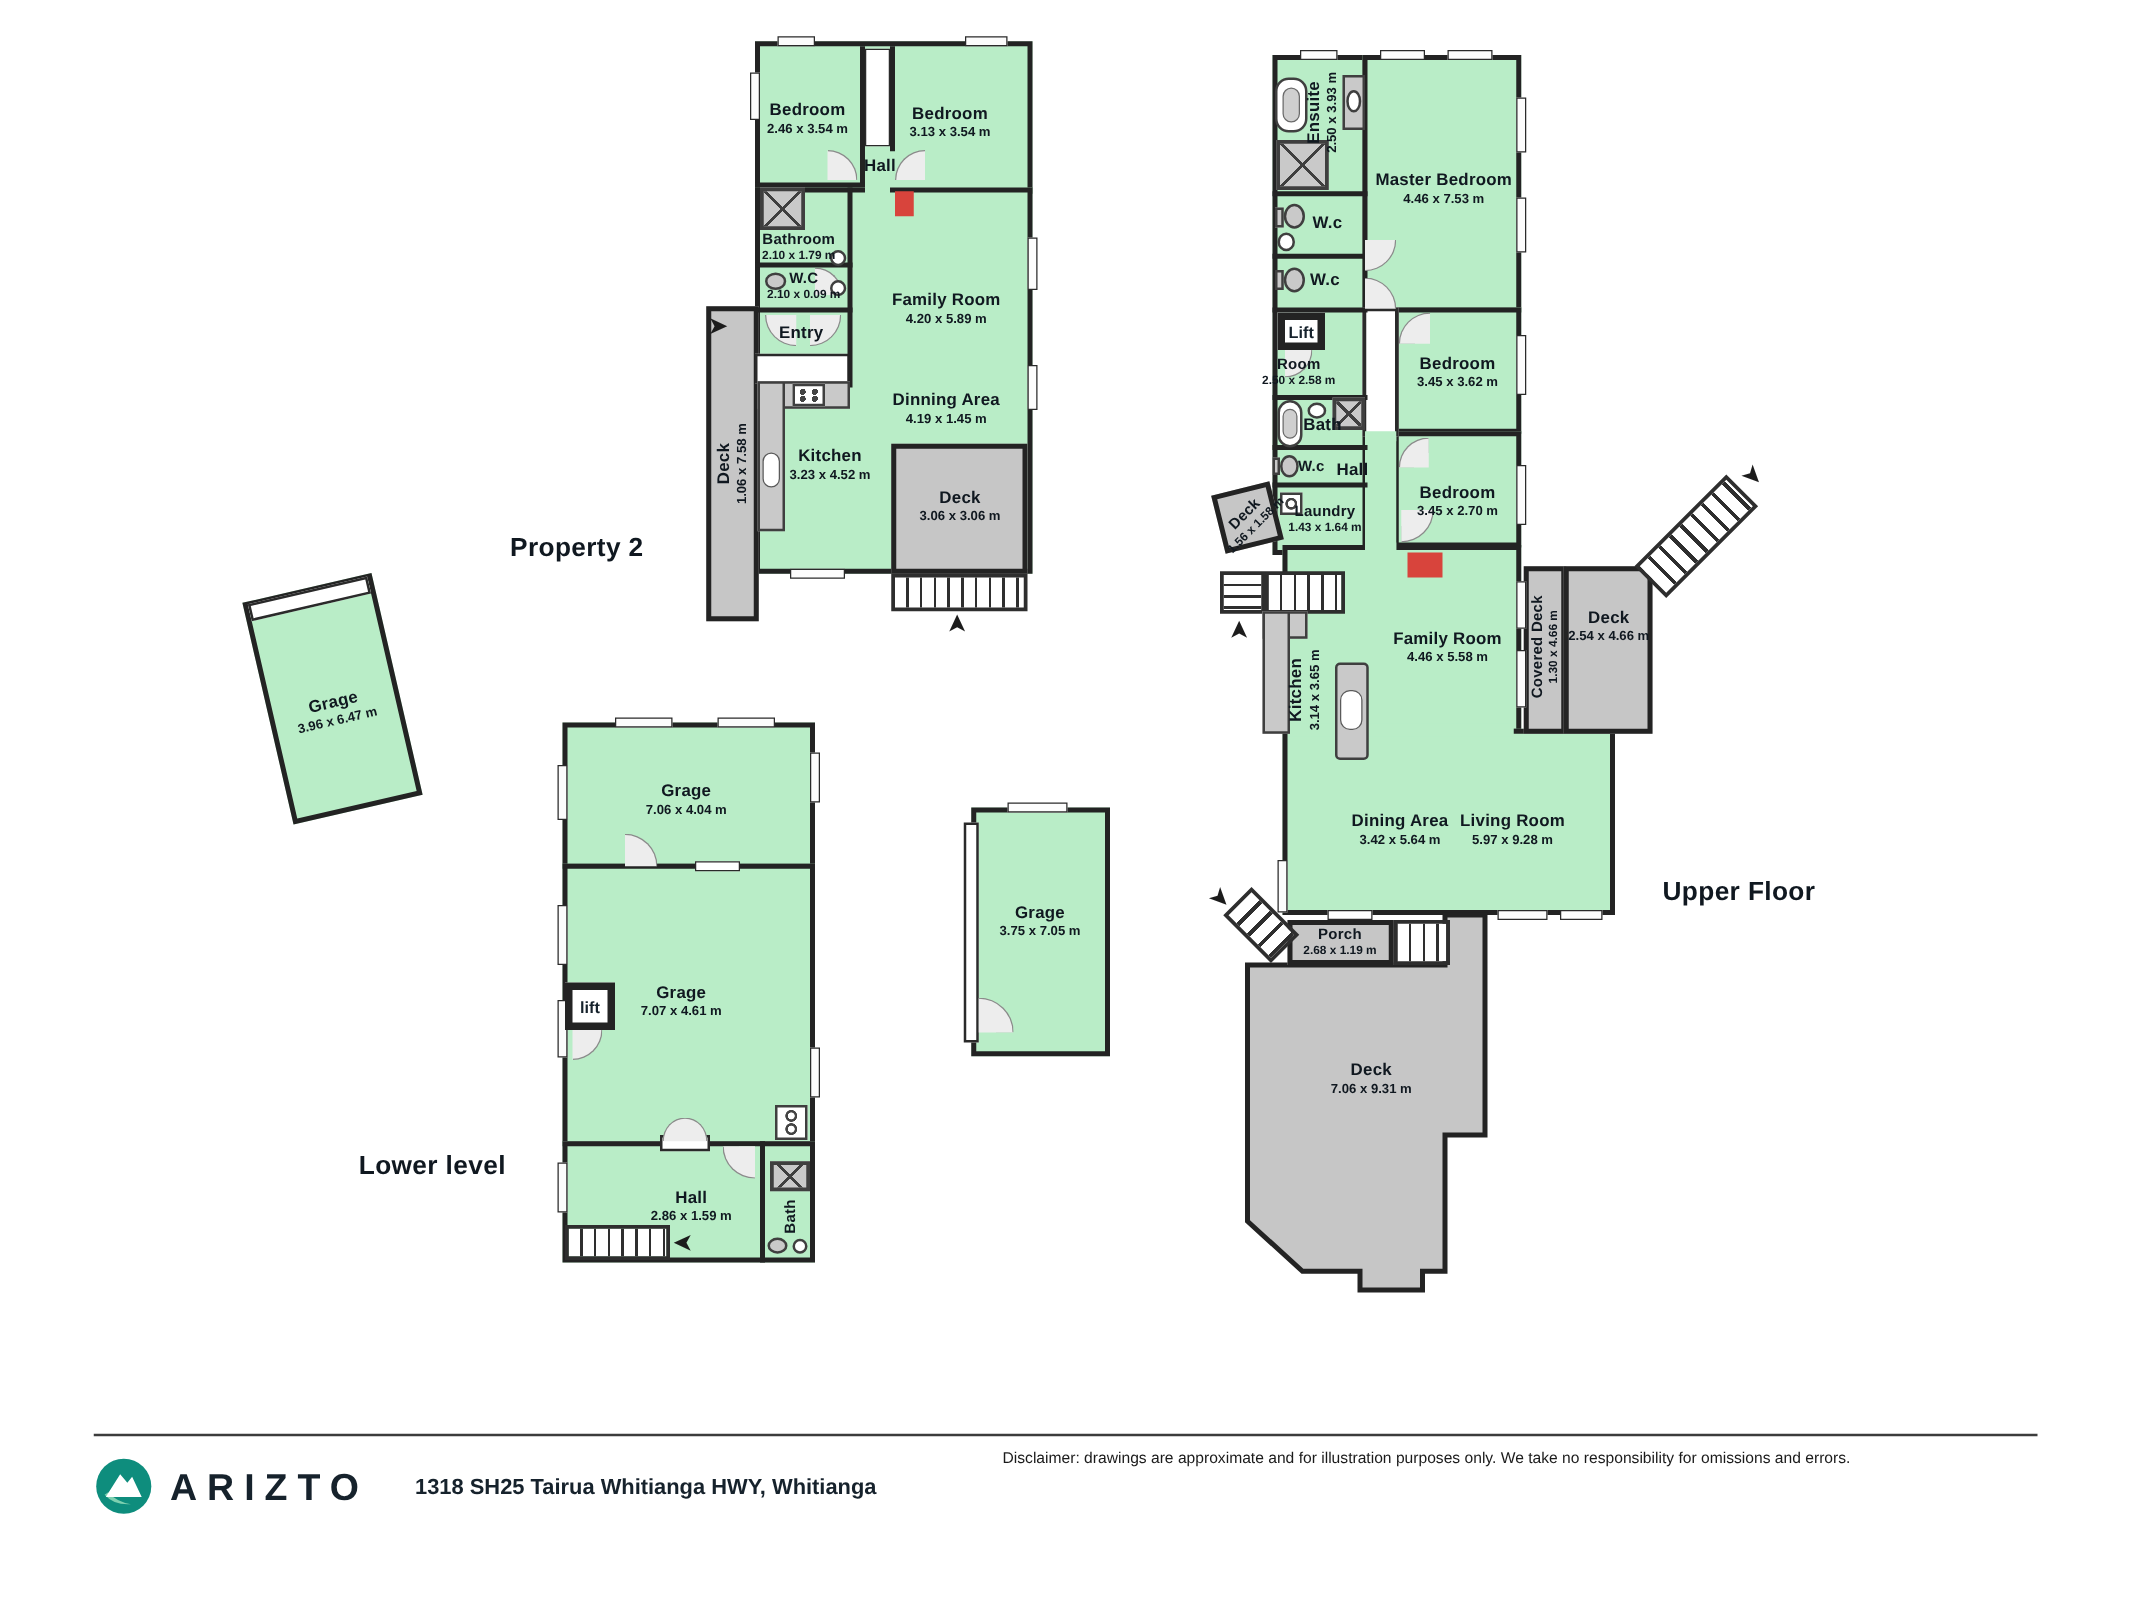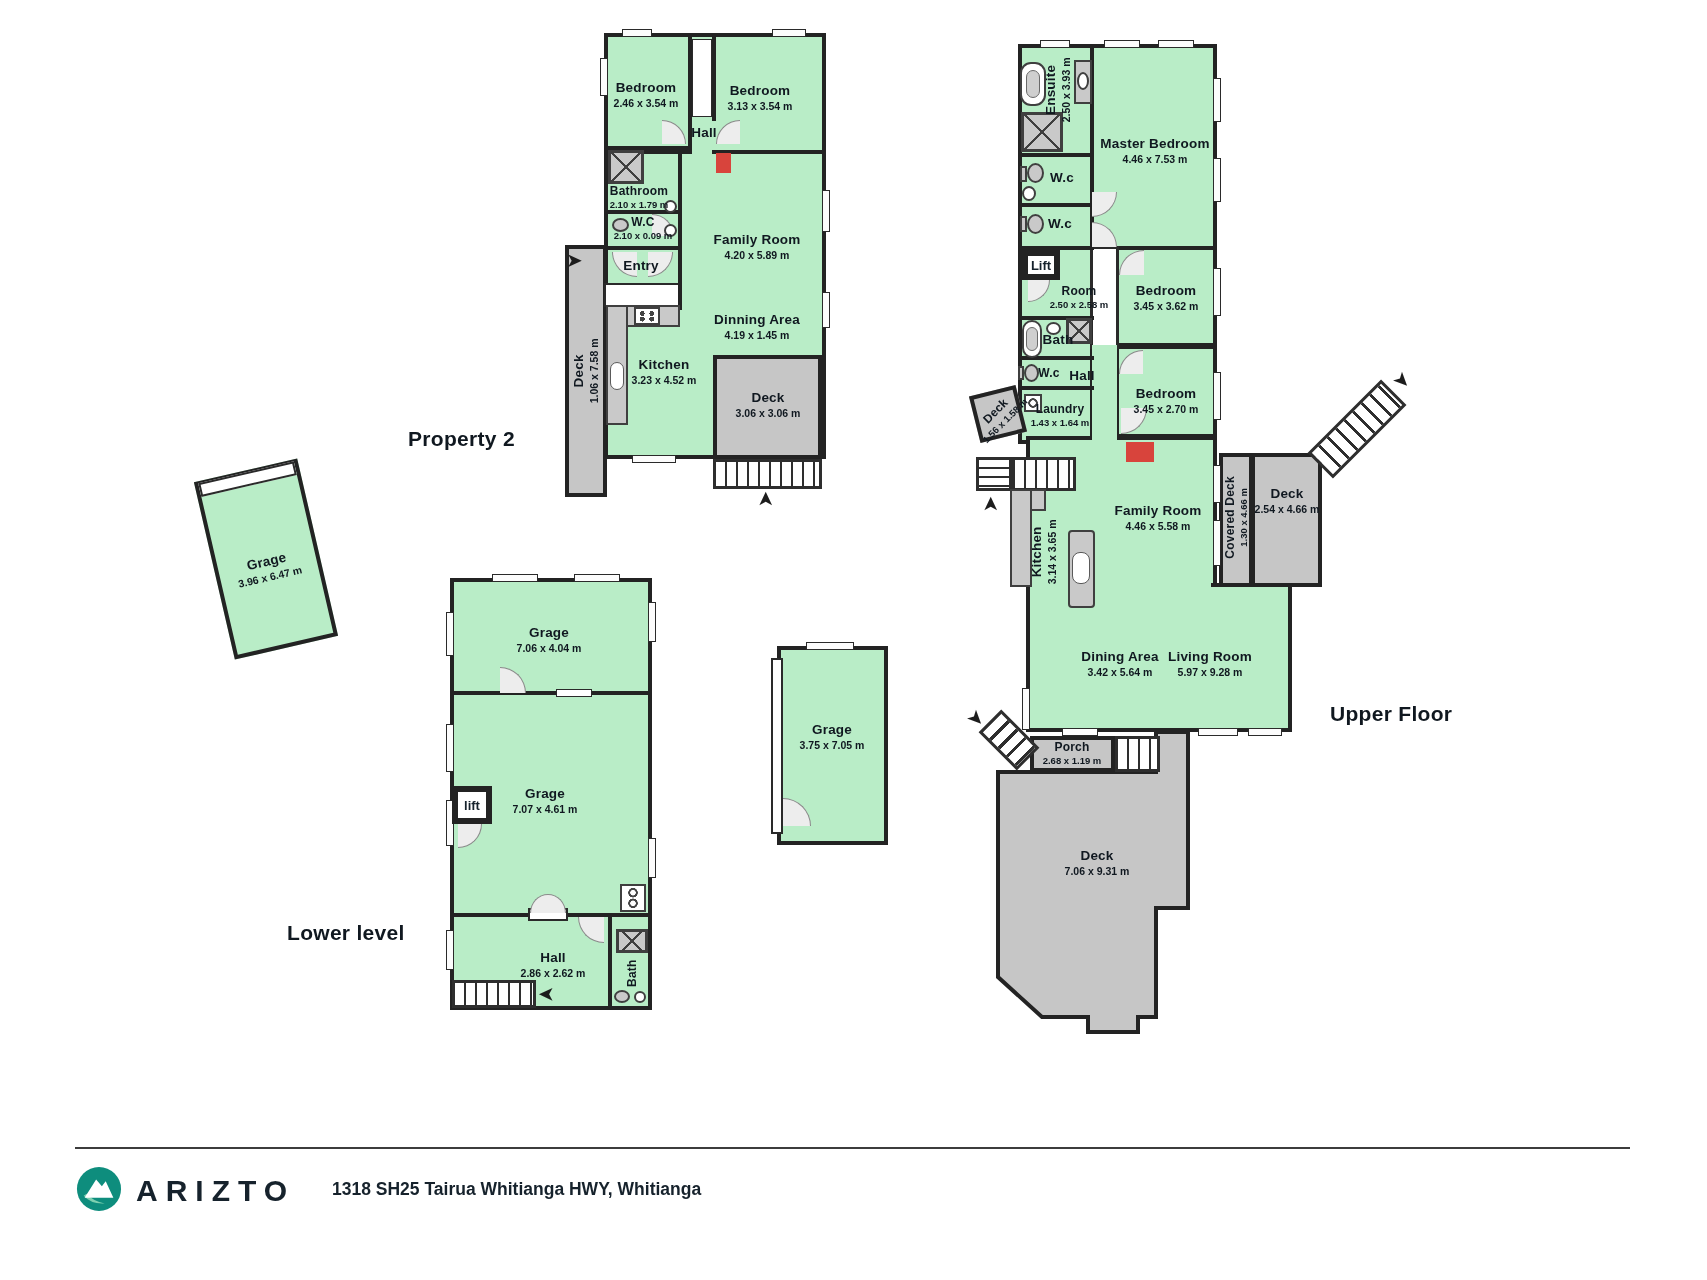--- a/index.html
+++ b/index.html
@@ -214,21 +214,21 @@
   <div class="lbl" style="left:507px;top:625px;width:84px;">
     <span class="rn">Grage</span>
     <span class="rd">7.06 x 4.04 m</span>
   </div>
   <div class="lbl" style="left:503px;top:786px;width:84px;">
     <span class="rn">Grage</span>
     <span class="rd">7.07 x 4.61 m</span>
   </div>
   <div class="lbl" style="left:514px;top:950px;width:78px;">
     <span class="rn">Hall</span>
-    <span class="rd">2.86 x 2.62 m</span>
+    <span class="rd">2.86 x 1.59 m</span>
   </div>
   <div class="lbl v90 sm" style="left:607px;top:966px;width:50px;">
     <span class="rn">Bath</span>
   </div>
 
   <div class="g" style="left:777px;top:646px;width:111px;height:199px;"></div>
   <div class="white" style="left:771px;top:658px;width:12px;height:176px;border-width:2px;"></div>
   <div class="arc tr" style="left:783px;top:798px;width:28px;height:28px;"></div>
   <div class="win" style="left:806px;top:642px;width:48px;height:8px;"></div>
   <div class="lbl" style="left:792px;top:722px;width:80px;">
@@ -336,21 +336,21 @@
   <div class="lbl" style="left:1098px;top:136px;width:114px;">
     <span class="rn">Master Bedroom</span>
     <span class="rd">4.46 x 7.53 m</span>
   </div>
   <div class="lbl" style="left:1040px;top:170px;width:44px;">
     <span class="rn">W.c</span>
   </div>
   <div class="lbl" style="left:1038px;top:216px;width:44px;">
     <span class="rn">W.c</span>
   </div>
-  <div class="lbl sm" style="left:1048px;top:284px;width:62px;text-align:center;">
+  <div class="lbl sm" style="left:1008px;top:284px;width:62px;text-align:center;">
     <span class="rn">Room</span>
     <span class="rd">2.50 x 2.58 m</span>
   </div>
   <div class="lbl" style="left:1118px;top:283px;width:96px;">
     <span class="rn">Bedroom</span>
     <span class="rd">3.45 x 3.62 m</span>
   </div>
   <div class="lbl" style="left:1036px;top:332px;width:44px;">
     <span class="rn">Bath</span>
   </div>
@@ -408,15 +408,16 @@
   <div class="f-line" style="left:75px;top:1147px;width:1555px;height:2px;"></div>
 
   <svg style="position:absolute;left:76px;top:1166px;z-index:5;" width="46" height="46" viewBox="0 0 48 48">
     <circle cx="24" cy="24" r="23" fill="#0e8d7d"></circle>
     <path d="M8,31 Q16,40 30,39 Q18,37 11,29 Z" fill="#7ed0b0"></path>
     <path d="M9,33 L21,14 L27,21 L31,16 L39,33 Z" fill="#ffffff"></path>
   </svg>
   <div class="brand" style="left:136px;top:1174px;">ARIZTO</div>
   <div class="addr" style="left:332px;top:1179px;">1318 SH25 Tairua Whitianga HWY, Whitianga</div>
   <div class="disc" style="left:802px;top:1157px;width:850px;">
+    <div>Disclaimer: drawings are approximate and for illustration purposes only. We take no responsibility for omissions and errors.</div>
   </div>
 
 </div>
 
 </body></html>

